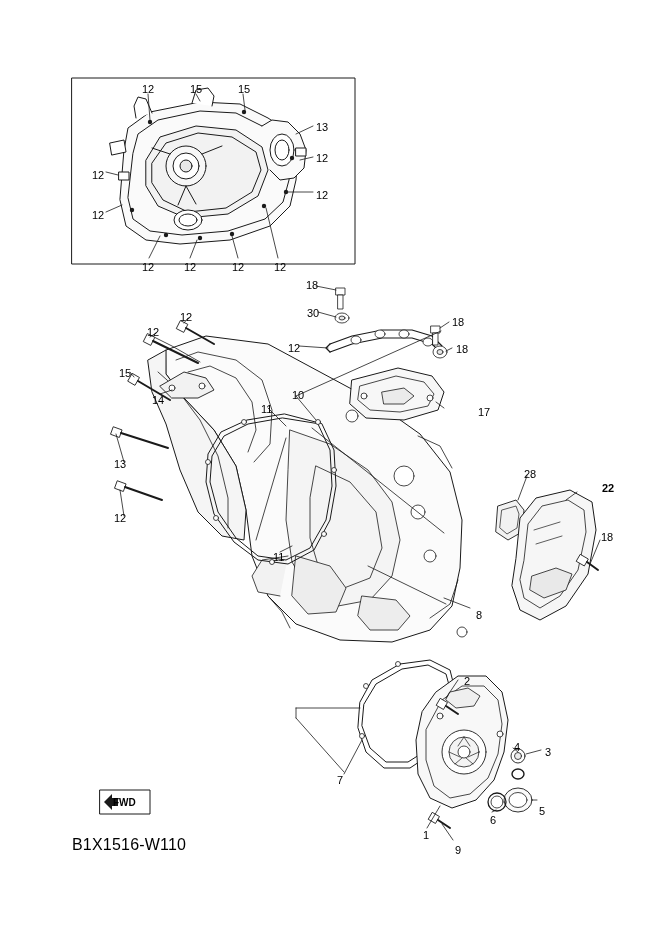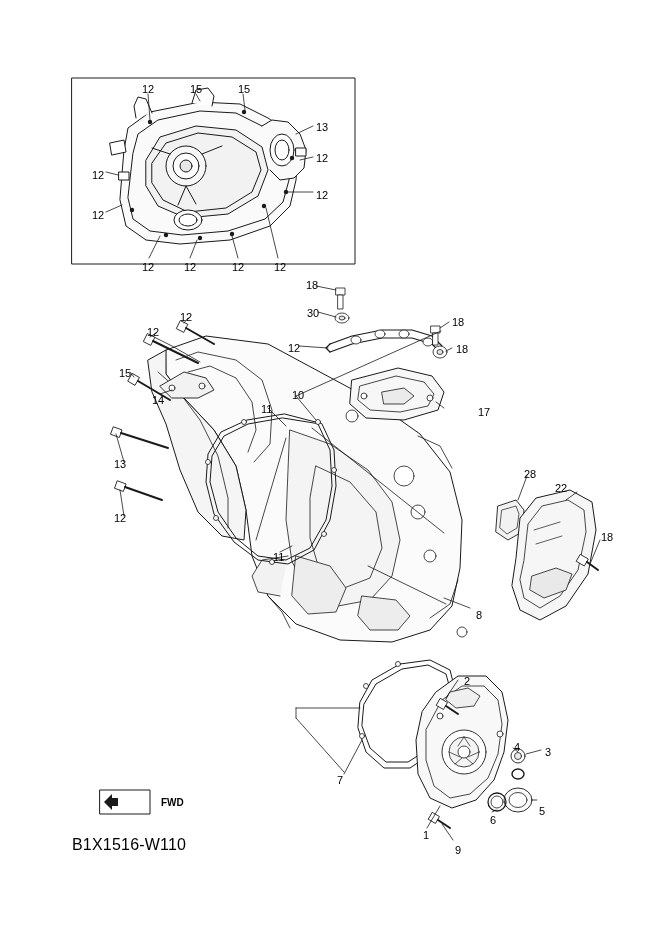--- a/index.html
+++ b/index.html
@@ -40,21 +40,20 @@
     color: #000000;
     letter-spacing: 0.2px;
   }
   #fwd-label {
     position: absolute;
     left: 113px;
     top: 797px;
     font-size: 10px;
     font-weight: bold;
     color: #000000;
-    margin-left: 48px;
   }
 </style>
 </head>
 <body>
 
 <div id="page">
 
   <svg id="diagram-svg" viewBox="0 0 661 935">
     <g fill="none" stroke="#1a1a1a" stroke-width="1" stroke-linejoin="round" stroke-linecap="round">
 
@@ -328,21 +327,21 @@
   <div class="callout" style="left:147px; top:327px;">12</div>
   <div class="callout" style="left:180px; top:312px;">12</div>
   <div class="callout" style="left:119px; top:368px;">15</div>
   <div class="callout" style="left:152px; top:395px;">14</div>
   <div class="callout" style="left:292px; top:390px;">10</div>
   <div class="callout" style="left:261px; top:404px;">11</div>
   <div class="callout" style="left:448px; top:407px;margin-left:30px;">17</div>
   <div class="callout" style="left:114px; top:459px;">13</div>
   <div class="callout" style="left:114px; top:513px;">12</div>
   <div class="callout" style="left:524px; top:469px;">28</div>
-  <div class="callout" style="left:555px; top:483px;">22</div>
+  <div class="callout" style="left:602px; top:483px;font-weight:bold;">22</div>
   <div class="callout" style="left:601px; top:532px;">18</div>
   <div class="callout" style="left:273px; top:552px;">11</div>
   <div class="callout" style="left:476px; top:610px;">8</div>
   <div class="callout" style="left:464px; top:676px;">2</div>
   <div class="callout" style="left:514px; top:742px;">4</div>
   <div class="callout" style="left:545px; top:747px;">3</div>
   <div class="callout" style="left:337px; top:775px;">7</div>
   <div class="callout" style="left:539px; top:806px;">5</div>
   <div class="callout" style="left:490px; top:815px;">6</div>
   <div class="callout" style="left:423px; top:830px;">1</div>

